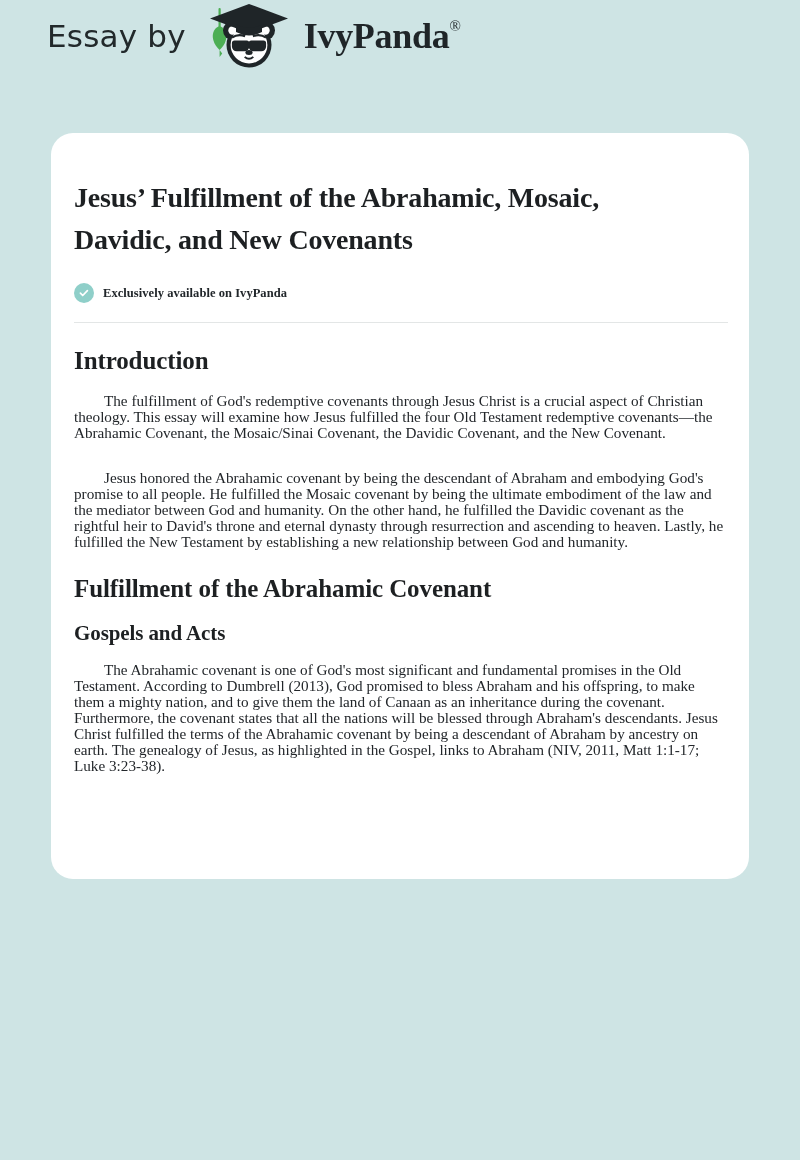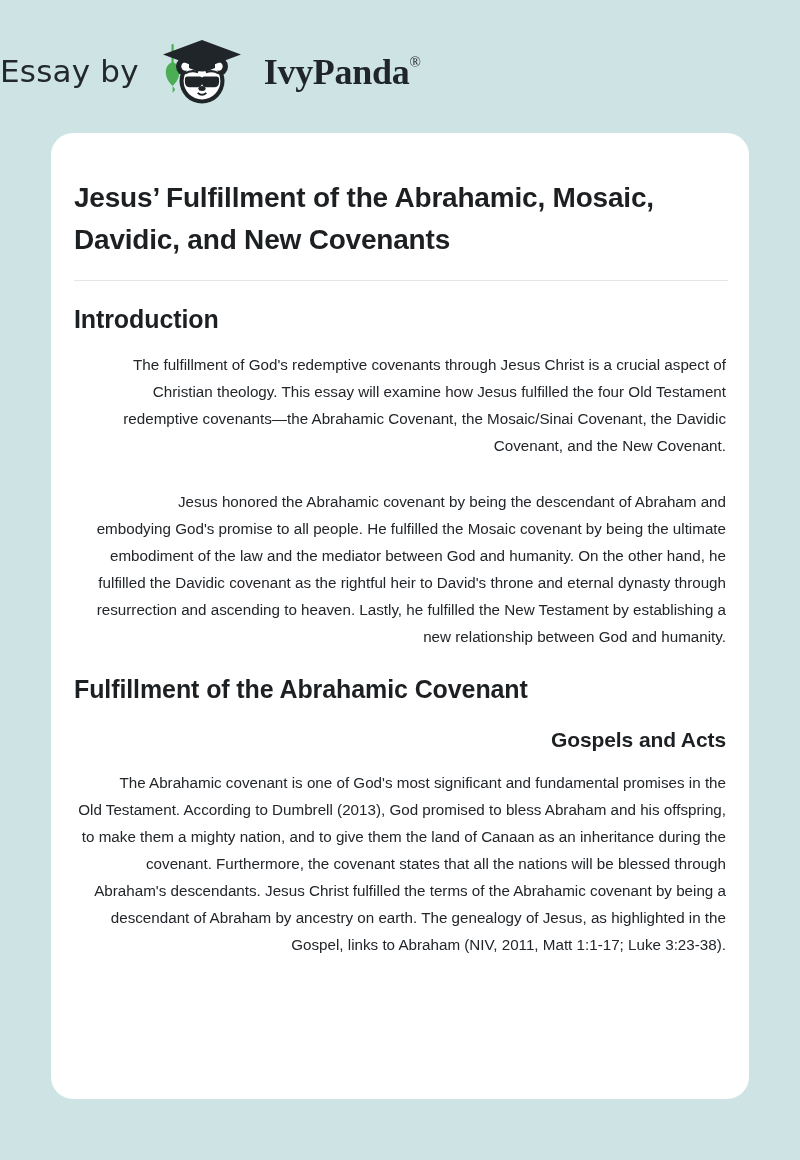--- a/index.html
+++ b/index.html
@@ -13,42 +13,43 @@
     background: #cee4e4;
     font-family: "Liberation Sans", sans-serif;
     -webkit-font-smoothing: antialiased;
     overflow: hidden;
   }
 
   
   .page-header {
     height: 143px;
     display: flex;
-    align-items: center;
+    align-items: flex-start;
+    padding-left: 47px;
   }
 
   .brand-row {
     display: flex;
     align-items: center;
     gap: 14px;
   }
 
   .essay-by {
     font-size: 31px;
     line-height: 1;
     color: #22292b;
     letter-spacing: 0.2px;
     font-weight: 400;
     font-family: "DejaVu Sans", sans-serif;
   }
 
   .logo-lockup {
     display: flex;
     align-items: center;
-    gap: 15px;
+    gap: 8px;
   }
 
   .panda-mark {
     width: 96px;
     height: 72px;
     display: block;
   }
 
   .wordmark {
     font-family: "Liberation Serif", serif;
@@ -68,25 +69,26 @@
     left: 0px;
     font-weight: 400;
   }
 
   
   .paper-card {
     position: absolute;
     left: 51px;
     top: 133px;
     width: 698px;
-    height: 966px;
+    height: 746px;
     background: #ffffff;
     border-radius: 22px;
     overflow: hidden;
     padding: 0 23px;
+    font-family: Liberation Serif, serif;
   }
 
   .card-inner {
     padding-top: 44px;
   }
 
   
   .doc-title {
     font-size: 28px;
     line-height: 42px;
@@ -143,29 +145,29 @@
   h3.section-h3 {
     font-size: 21px;
     font-weight: 700;
     color: #1d2022;
     line-height: 1.15;
     letter-spacing: -0.1px;
   }
 
   p.body-par {
     font-size: 15.2px;
-    line-height: 27px;
+    line-height: 16px;
     color: #22262a;
     text-indent: 30px;
-    text-align: right;
+    text-align: left;
   }
 
   .spacing-h2-first { margin-top: 24px; }
   .spacing-h2 { margin-top: 25px; }
-  .spacing-h3 { margin-top: 24px; text-align: right; }
+  .spacing-h3 { margin-top: 17px; }
   .spacing-p  { margin-top: 29px; }
   .spacing-p-after-h { margin-top: 17px; }
 </style>
 </head>
 <body>
 
 <div class="page-header">
   <div class="brand-row">
     <span class="essay-by">Essay by</span>
 
@@ -214,20 +216,28 @@
       <span class="wordmark"><span>IvyPanda</span><span class="reg">®</span></span>
     </div>
   </div>
 </div>
 
 <div class="paper-card">
   <div class="card-inner">
 
     <h1 class="doc-title">Jesus’ Fulfillment of the Abrahamic, Mosaic, Davidic, and New Covenants</h1>
 
+    <div class="exclusive-badge">
+      <span class="badge-check">
+        <svg width="12" height="12" viewBox="0 0 12 12">
+          <path d="M2.4 6.2 L4.7 8.5 L9.4 3.6" fill="none" stroke="#ffffff" stroke-width="1.7" stroke-linecap="round" stroke-linejoin="round"></path>
+        </svg>
+      </span>
+      <span class="badge-text">Exclusively available on IvyPanda</span>
+    </div>
 
     <div class="divider"></div>
 
     <h2 class="section-h2 spacing-h2-first">Introduction</h2>
 
     <p class="body-par spacing-p-after-h">The fulfillment of God's redemptive covenants through Jesus Christ is a crucial aspect of Christian theology. This essay will examine how Jesus fulfilled the four Old Testament redemptive covenants—the Abrahamic Covenant, the Mosaic/Sinai Covenant, the Davidic Covenant, and the New Covenant.</p>
 
     <p class="body-par spacing-p">Jesus honored the Abrahamic covenant by being the descendant of Abraham and embodying God's promise to all people. He fulfilled the Mosaic covenant by being the ultimate embodiment of the law and the mediator between God and humanity. On the other hand, he fulfilled the Davidic covenant as the rightful heir to David's throne and eternal dynasty through resurrection and ascending to heaven. Lastly, he fulfilled the New Testament by establishing a new relationship between God and humanity.</p>
 
     <h2 class="section-h2 spacing-h2">Fulfillment of the Abrahamic Covenant</h2>

